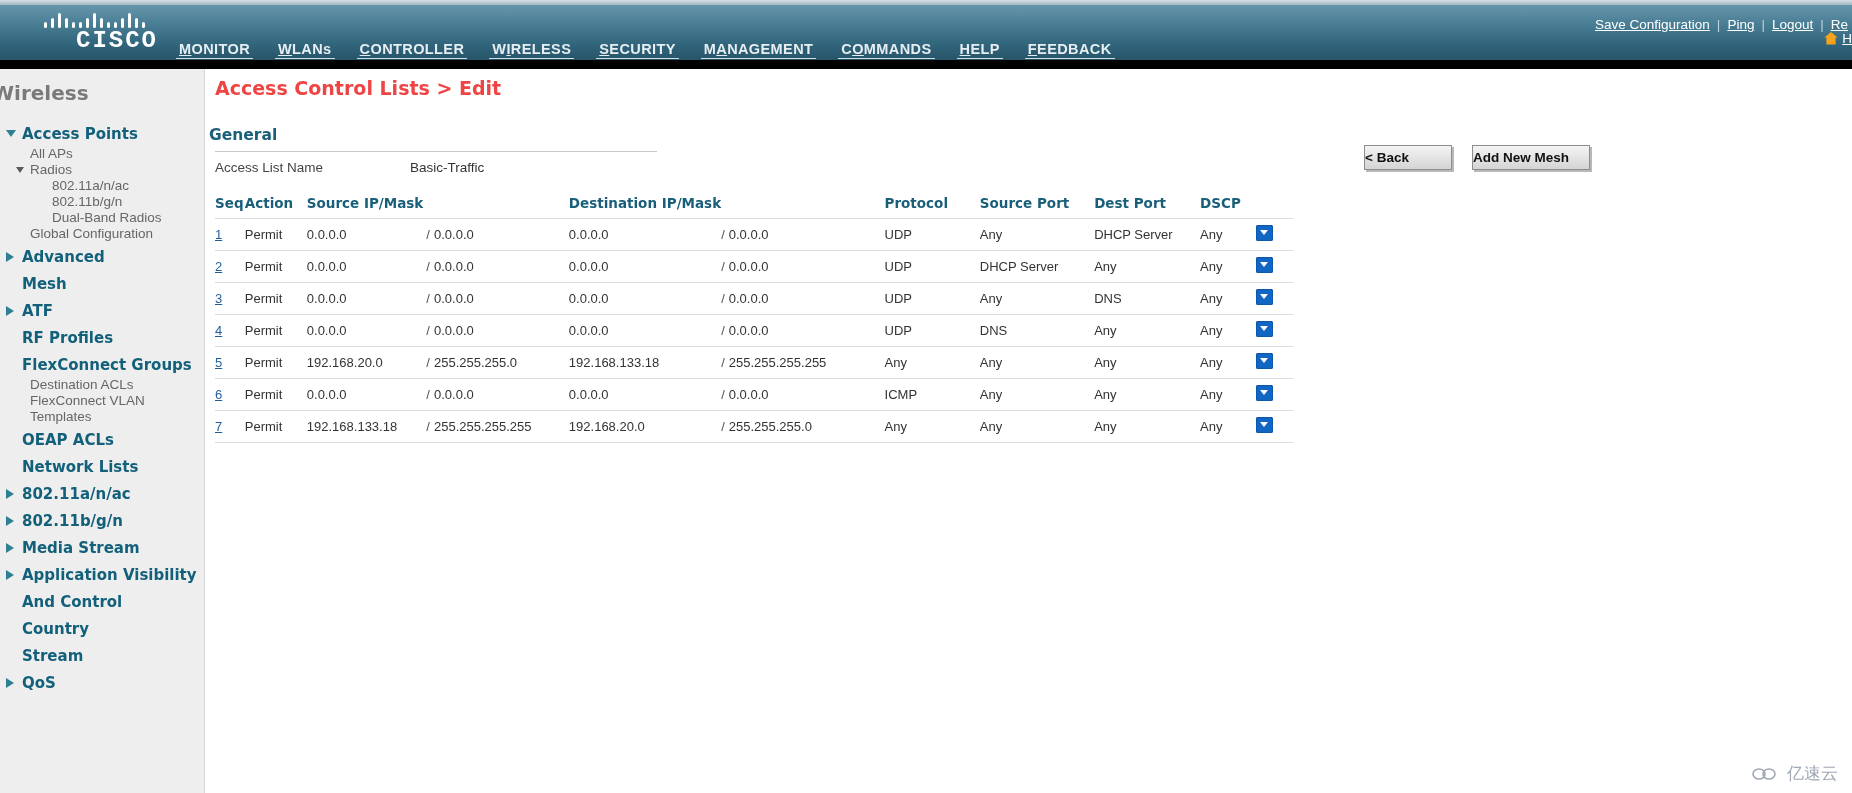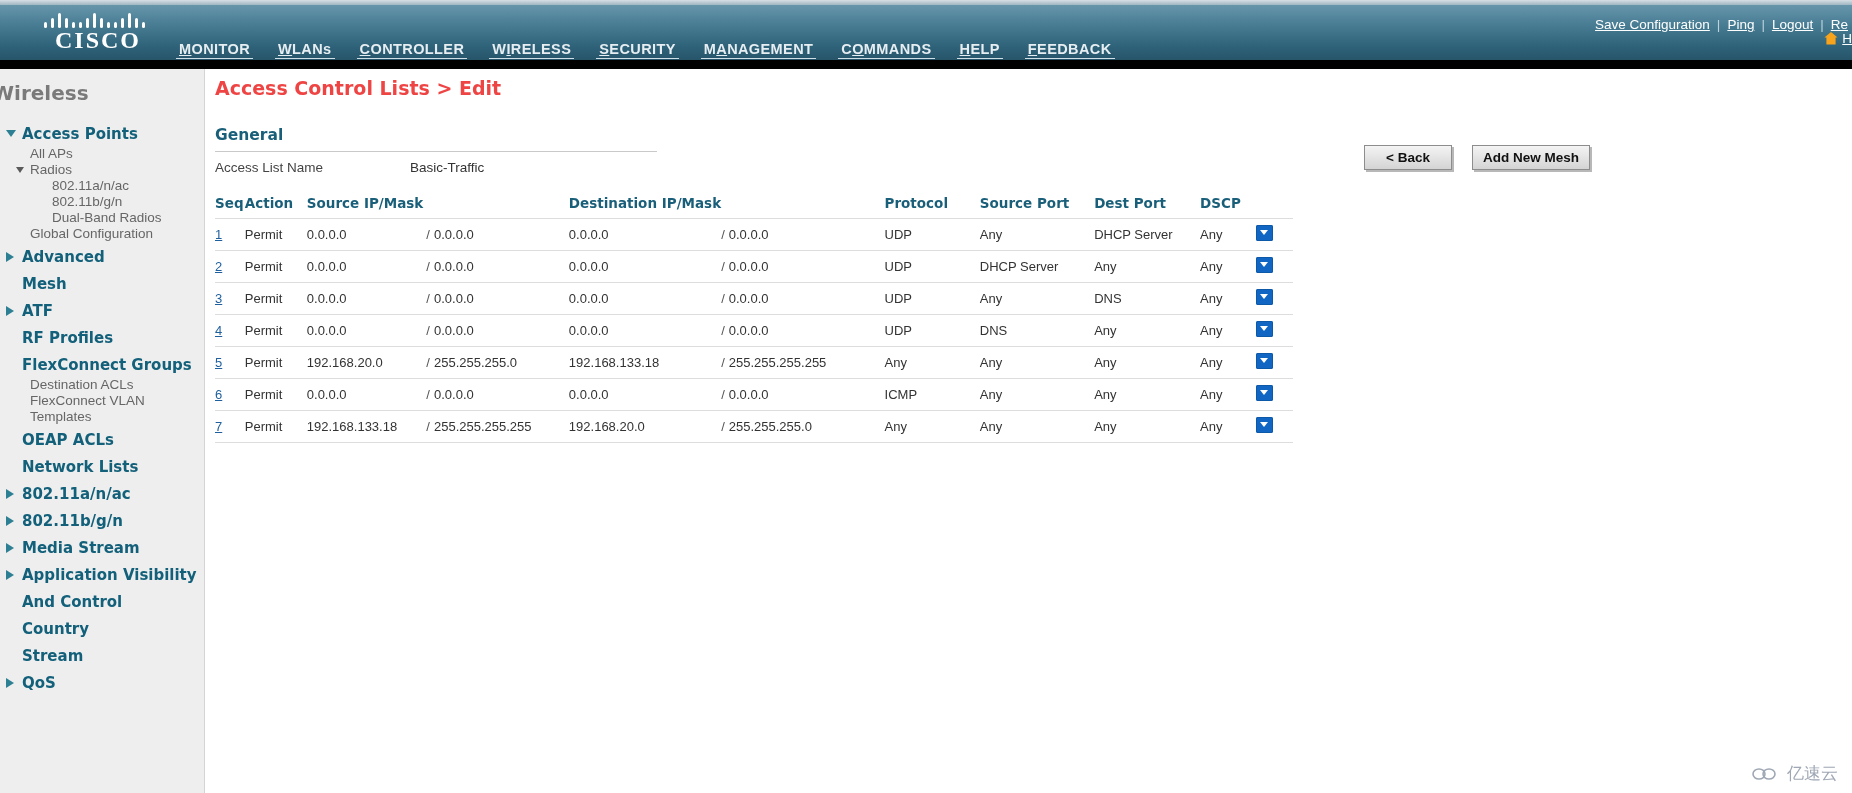--- a/index.html
+++ b/index.html
@@ -26,21 +26,21 @@
     width: 120px; height: 48px;
   }
   .cisco-bars { position:absolute; left:6px; top:2px; width:108px; height:18px; }
   .cisco-bars i {
     position: absolute; bottom: 0; width: 3px; background: #ffffff; border-radius:1.5px;
     display:block;
   }
   .cisco-word {
     position: absolute; left: 0; top: 19px; width:120px;
     color: #ffffff; font-size: 24px; letter-spacing: 2px; font-weight: bold;
-    font-family: Liberation Serif, serif; text-align:center;
+    font-family: Liberation Mono, monospace; text-align:right;
   }
 
   
   #mainnav {
     position: absolute; left: 176px; top: 31px; height: 29px;
     display:flex; align-items:flex-end;
   }
   .navitem {
     color: #e7eef2; font-size: 14.5px; font-weight: bold;
     letter-spacing: .4px; margin-right: 22px;
@@ -115,28 +115,28 @@
     font-size: 19px; font-weight: bold; color: #ef4444;
     font-family: "DejaVu Sans", sans-serif;
   }
 
   .wbtn {
     position: absolute; top: 76px;
     background: linear-gradient(to bottom,#f4f4f4,#d4d4d4);
     border: 1px solid #8d8d8d;
     box-shadow: 2px 2px 0 rgba(0,0,0,.28);
     color: #111111; font-size: 13.5px; font-weight: bold;
-    padding: 4px 0; text-align:center; cursor: pointer;
+    padding: 4px 0; text-align:left; cursor: pointer;
     font-family: "Liberation Sans", sans-serif;
   }
   #btn-back  { left: 1158px; width: 88px; }
   #btn-addnew{ left: 1266px; width: 118px; overflow:hidden; white-space:nowrap; }
 
   #general-head {
-    position: absolute; left: 9px; top: 57px;
+    position: absolute; left: 3px; top: 57px;
     color: #1a5f7a; font-size: 15.5px; font-weight: bold;
     font-family: "DejaVu Sans", sans-serif;
   }
   #general-rule {
     position: absolute; left: 9px; top: 82px; width: 442px; height: 1px; background: #c9c9c9;
   }
 
   #acl-name-label {
     position: absolute; left: 9px; top: 91px; color: #444444; font-size: 13.5px;
   }

